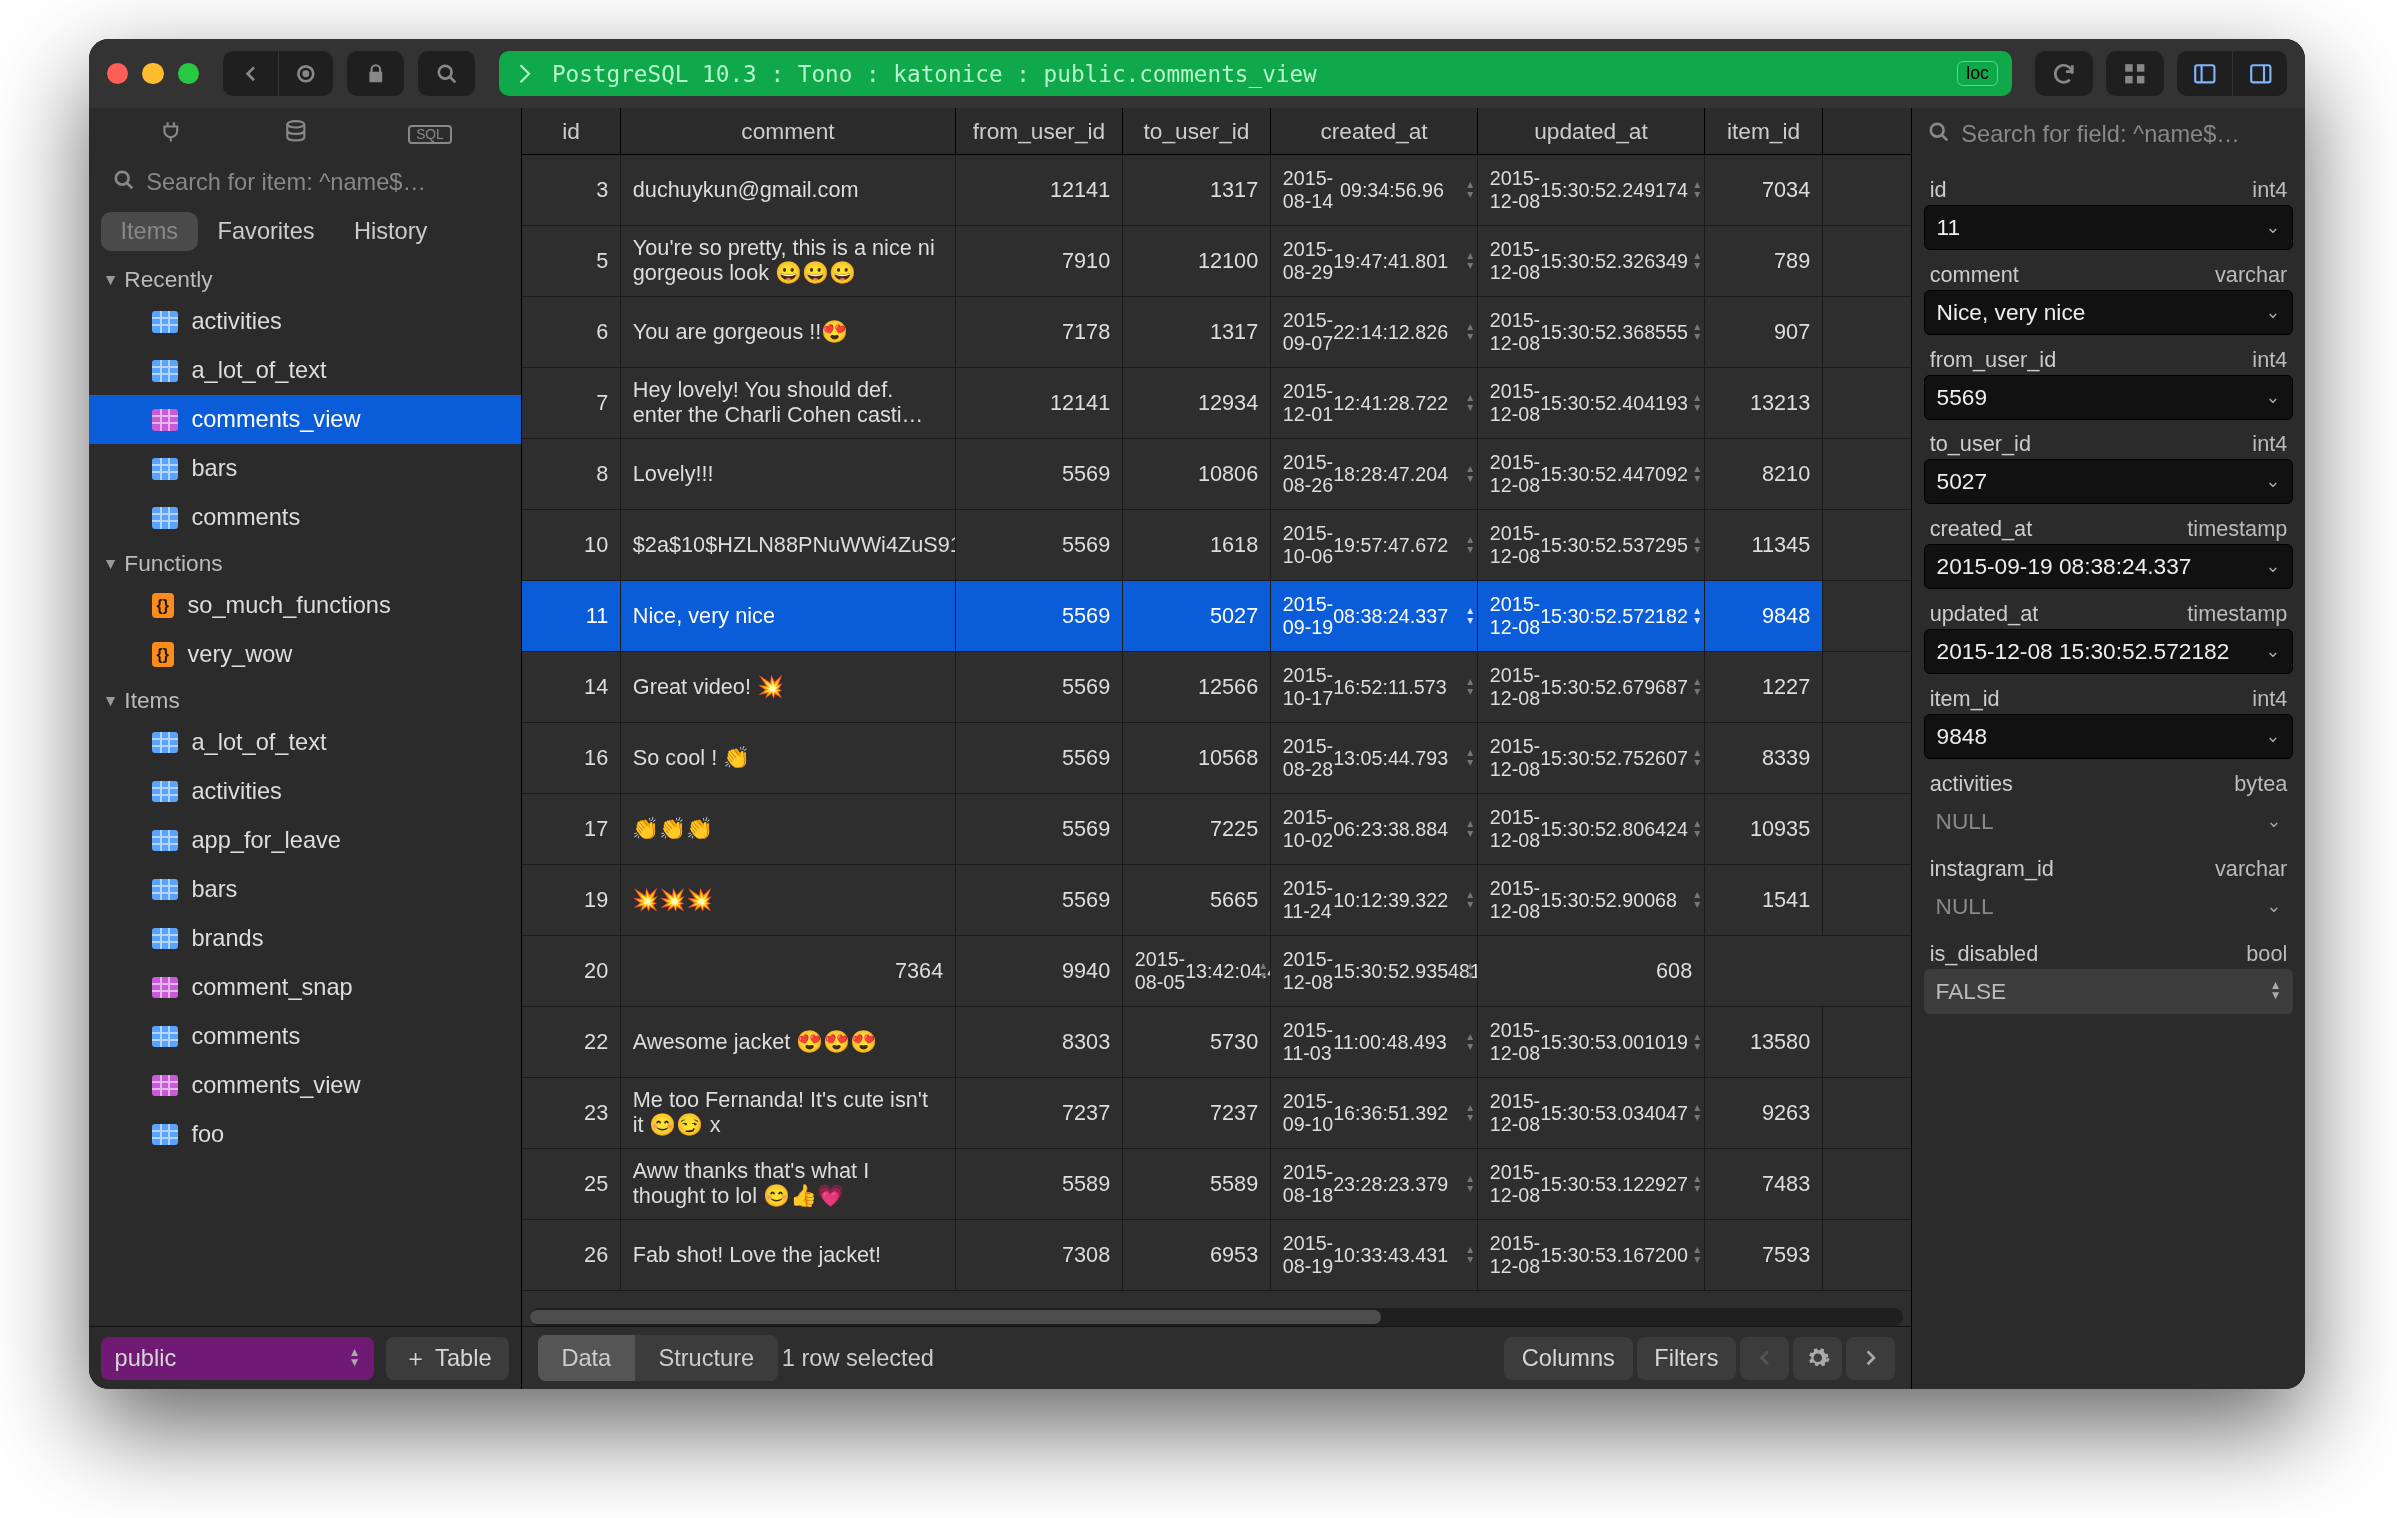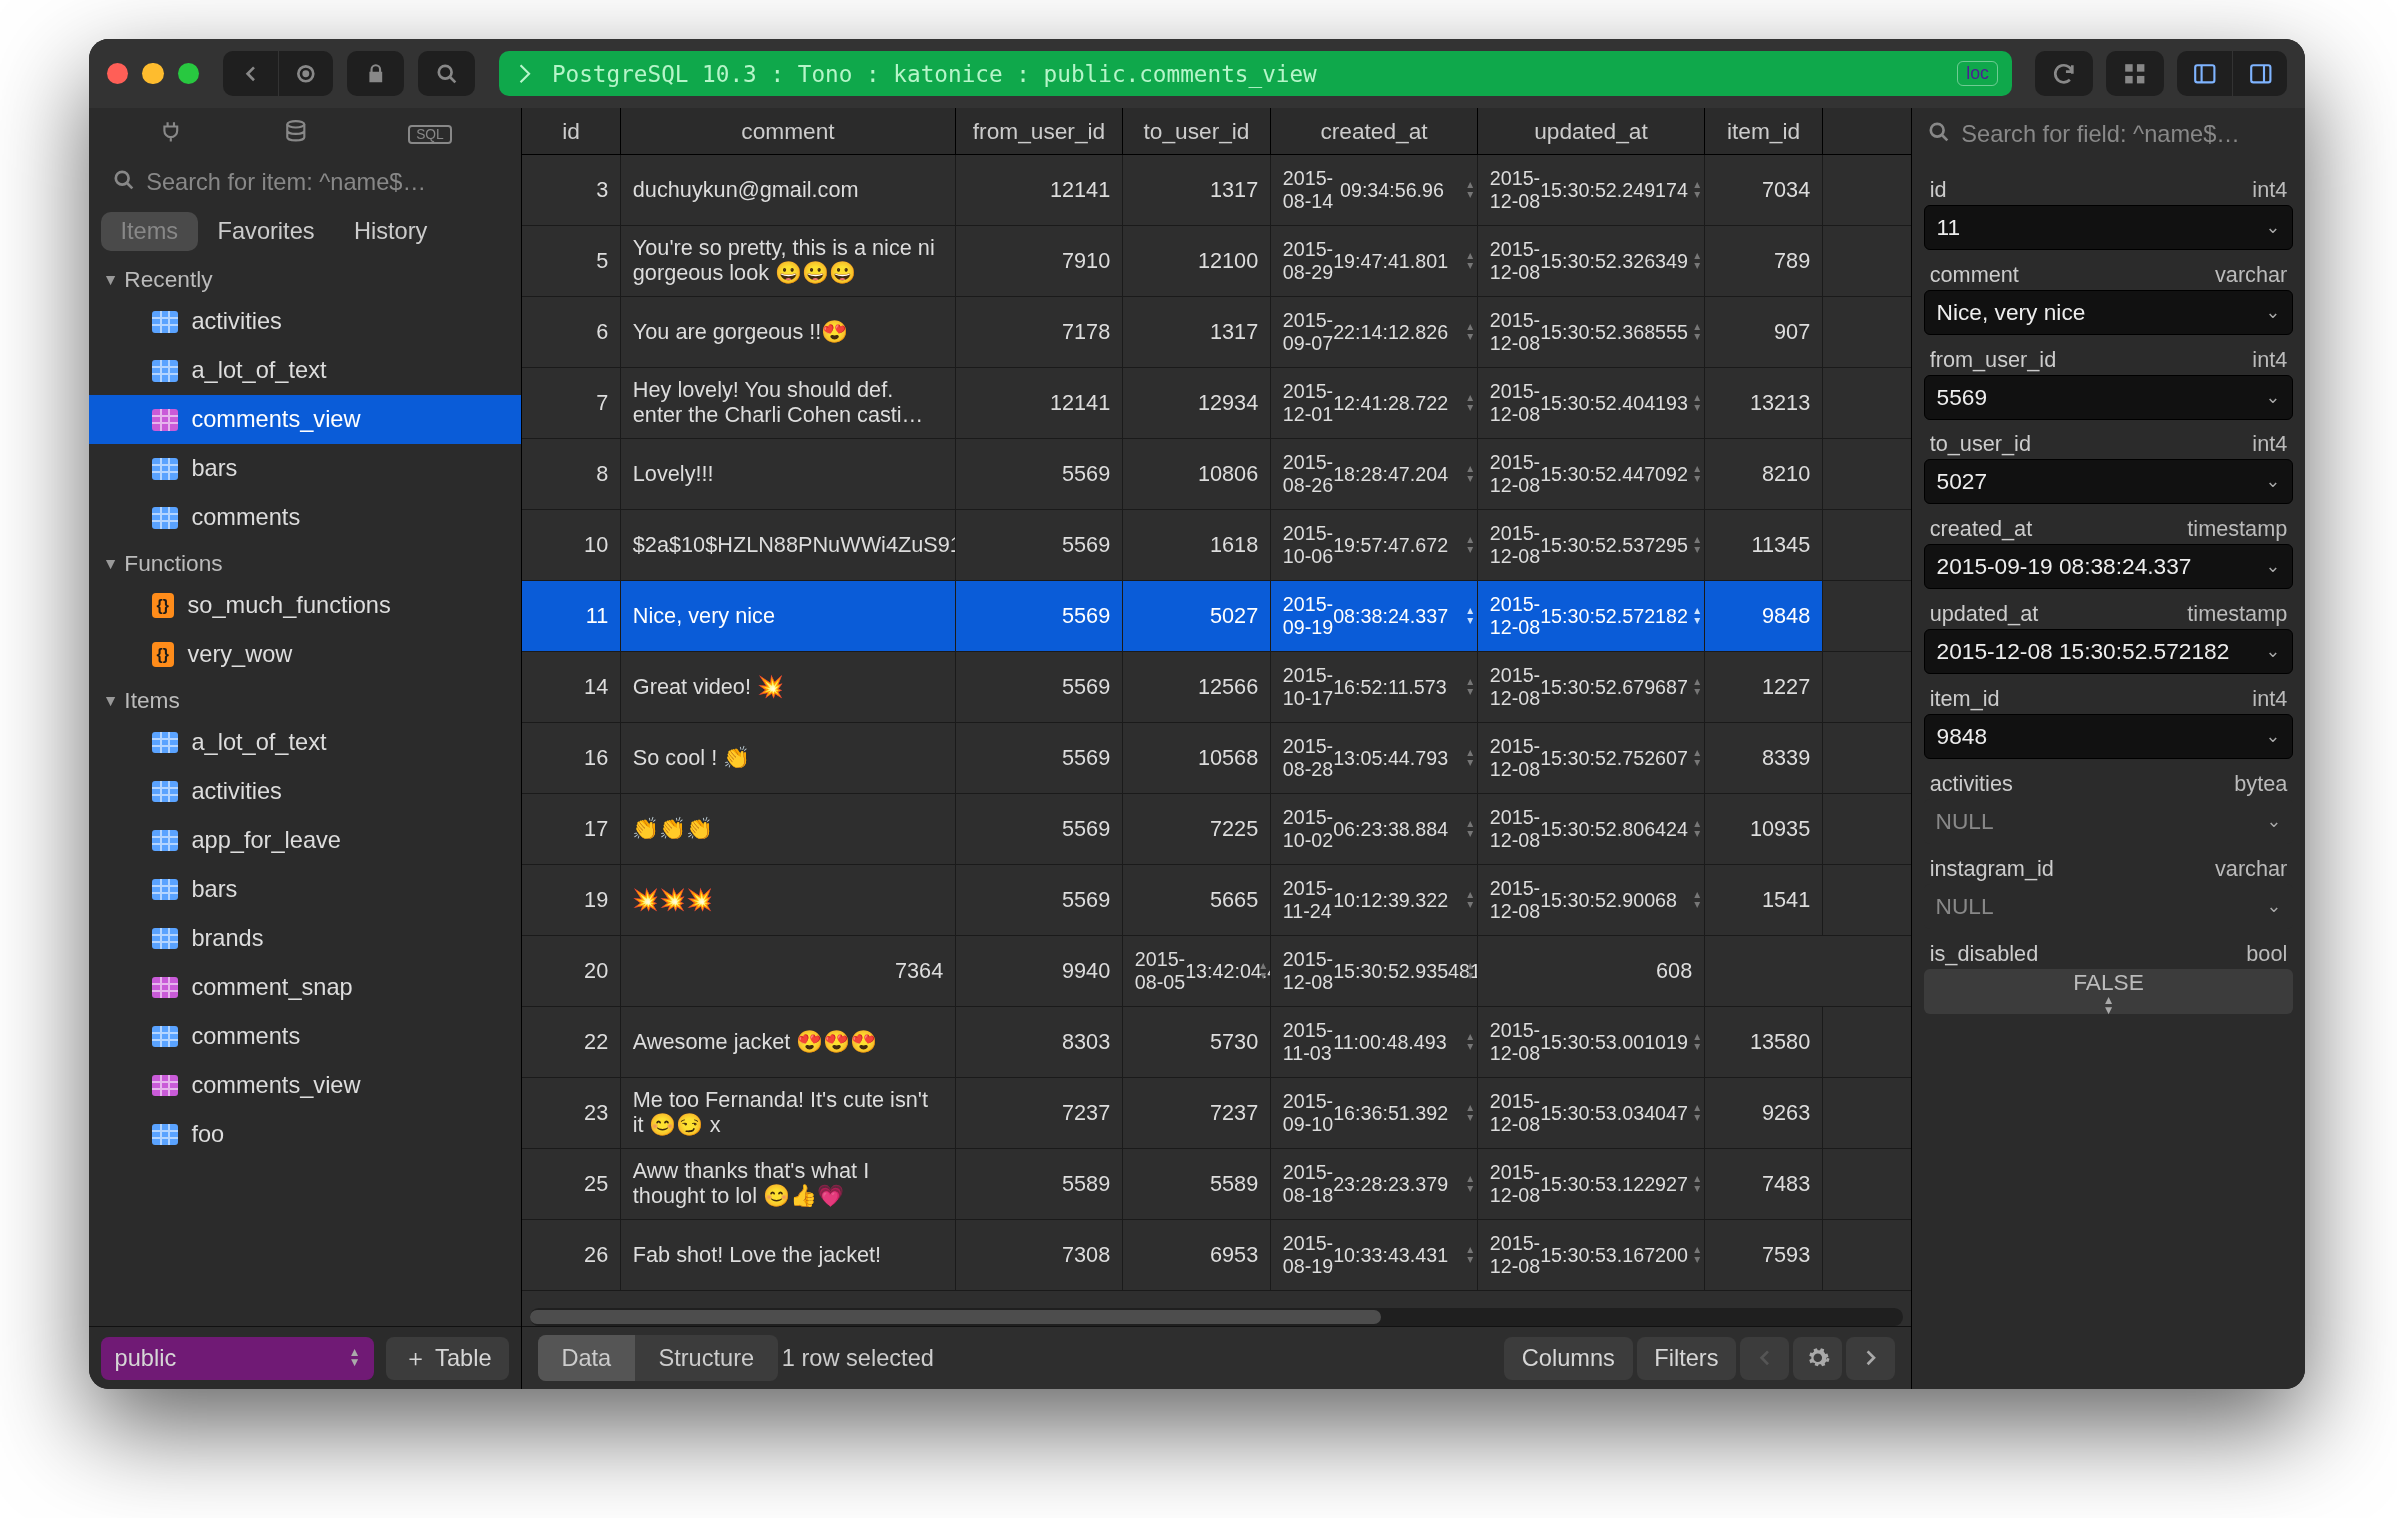--- a/index.html
+++ b/index.html
@@ -68,21 +68,21 @@
     border-radius:9.9px;
     display:flex; align-items:center;
     padding:0 13.8px; gap:13.8px;
     font-family: "SF Mono", Menlo, Consolas, monospace;
     color: var(--text-green);
     font-size: 22.7px;
   }
   .titlebar-path .loc {
     margin-left:auto;
     border:1px solid rgba(255,255,255,0.4);
-    border-radius:5.9px; padding:1px 7.9px; font-size:17.7px; color:#4c1d95;
+    border-radius:5.9px; padding:1px 7.9px; font-size:17.7px; color:#000000;
     font-family: -apple-system, Arial, sans-serif;
   }
   .titlebar .right { display:flex; gap:13.8px; }
   .icon-svg { width:25.6px; height:25.6px; }
   
   .body { flex:1; display:flex; overflow:hidden; }
   .sidebar {
     width:433px; background:#2b2b2b;
     display:flex; flex-direction:column;
     border-right:1px solid #000;
@@ -184,21 +184,21 @@
   .insp-search { height:53px; display:flex; align-items:center; gap:9.9px; padding:0 13.8px; color:#888;}
   .insp-body { flex:1; overflow:auto; padding:3.9px 11.8px 19.7px 11.8px;}
   .fld { margin-top:9.9px;}
   .fld .lbl { display:flex; justify-content:space-between; color:#ccc; font-size:21.7px; padding:2px 5.9px;}
   .fld .lbl .type { color:#bbb; }
   .fld .val {
     height:45px; background:#111; border:1px solid #000; border-radius:5.9px;
     display:flex; align-items:center; justify-content:space-between;
     padding:0 11.8px; color:#eee; font-size:22.7px;
   }
-  .fld.grey .val { background:#3c3c3c; border:none; color:#bbb;flex-direction:column;}
+  .fld.grey .val { background:#3c3c3c; border:none; color:#bbb;}
   .fld.null .val { color:#888; background:#2b2b2b; border:none;align-items:center;}
   .chev { color:#aaa; font-size:17.7px; }
   .dblchev { display:flex; flex-direction:column; font-size:11.8px; line-height:9.9px; color:#aaa;}
 </style>
 </head>
 <body>
 
 <div class="window">
 
   <div class="titlebar">

